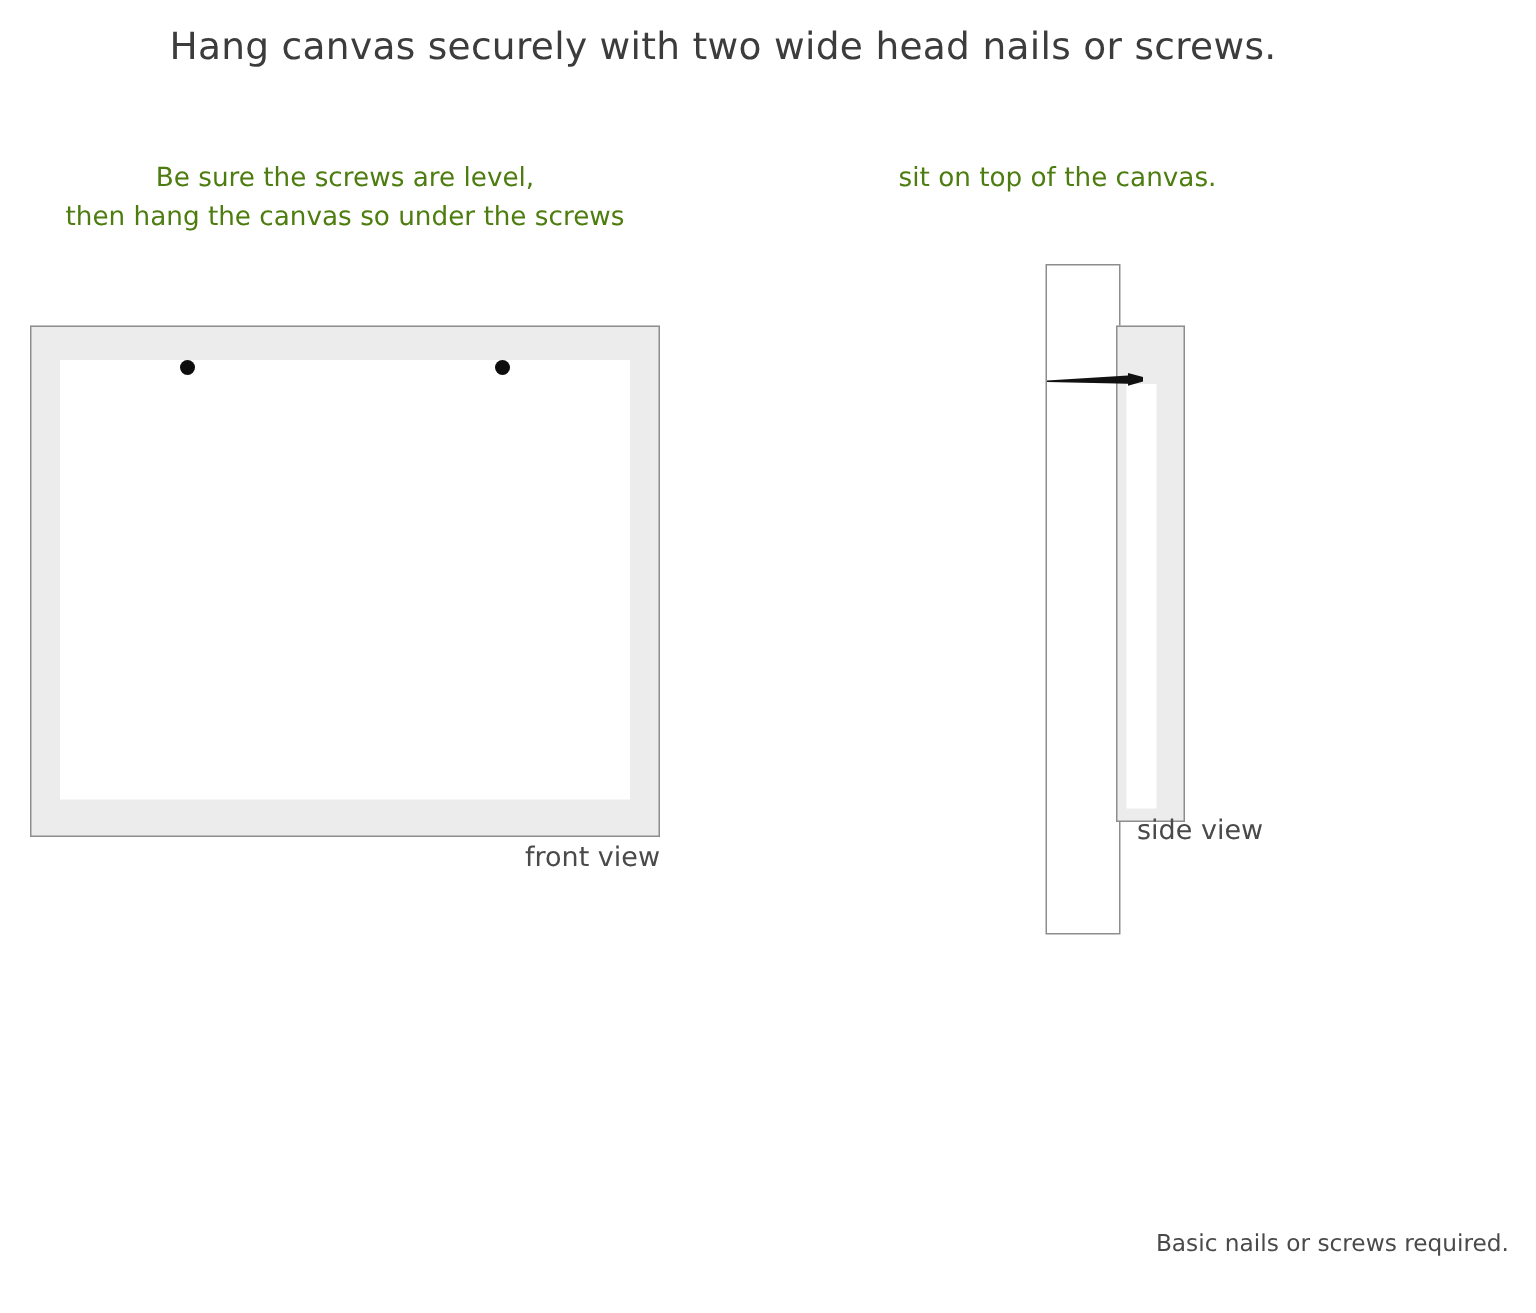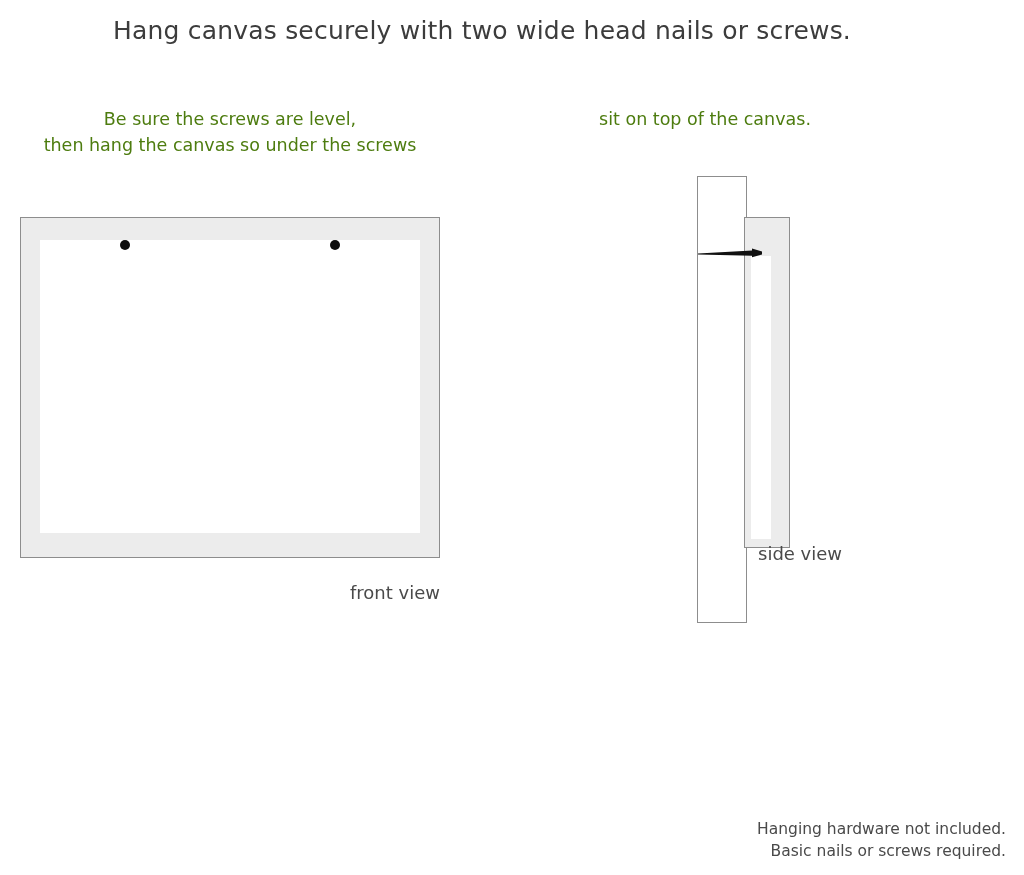--- a/index.html
+++ b/index.html
@@ -85,21 +85,21 @@
   .screw-dot-right { left: 310px; top: 23px; }
 
   .view-label {
     position: absolute;
     font-size: 18px;
     color: #4a4a4a;
     white-space: nowrap;
   }
   .label-front {
     left: 240px;
-    top: 582px;
+    top: 561px;
     width: 200px;
     text-align: right;
   }
   .label-side {
     left: 758px;
     top: 543px;
     text-align: right;
   }
 
   
@@ -185,15 +185,14 @@
   <div class="canvas-edge"></div>
   <div class="canvas-face"></div>
   <svg class="screw-side" viewBox="0 0 66 14">
     <polygon points="0,7.6 54,4.4 54,9.8 0,8.6" fill="#111111"></polygon>
     <polygon points="54,2.6 64,5.4 64,8.4 54,11.2" fill="#111111"></polygon>
   </svg>
 </div>
 <div class="view-label label-side">side view</div>
 
 <div class="footer">
-  <span class="line">Hanging hardware not included.</span>
   <span class="line">Basic nails or screws required.</span>
 </div>
 
 </body></html>

